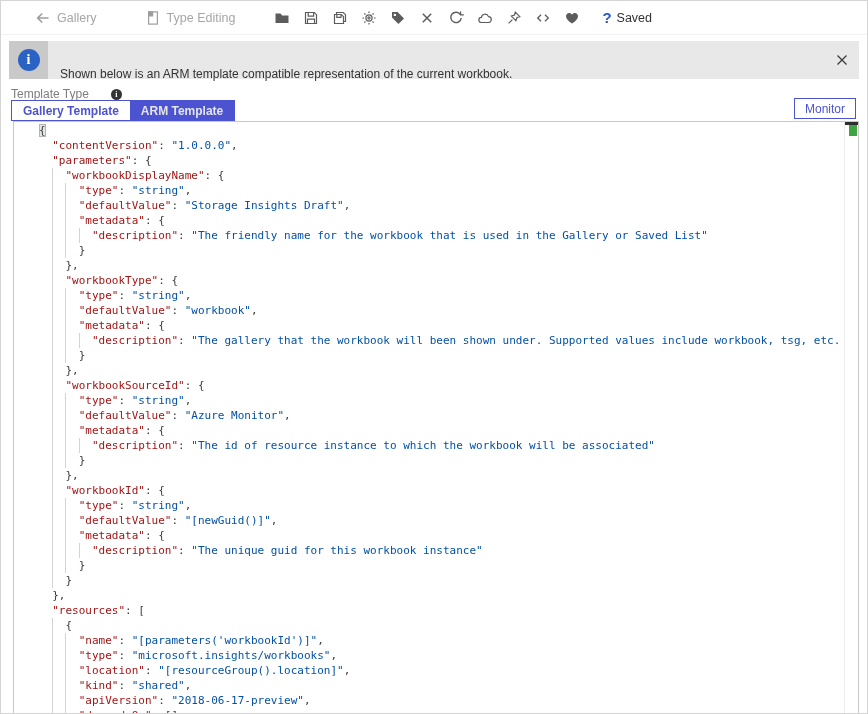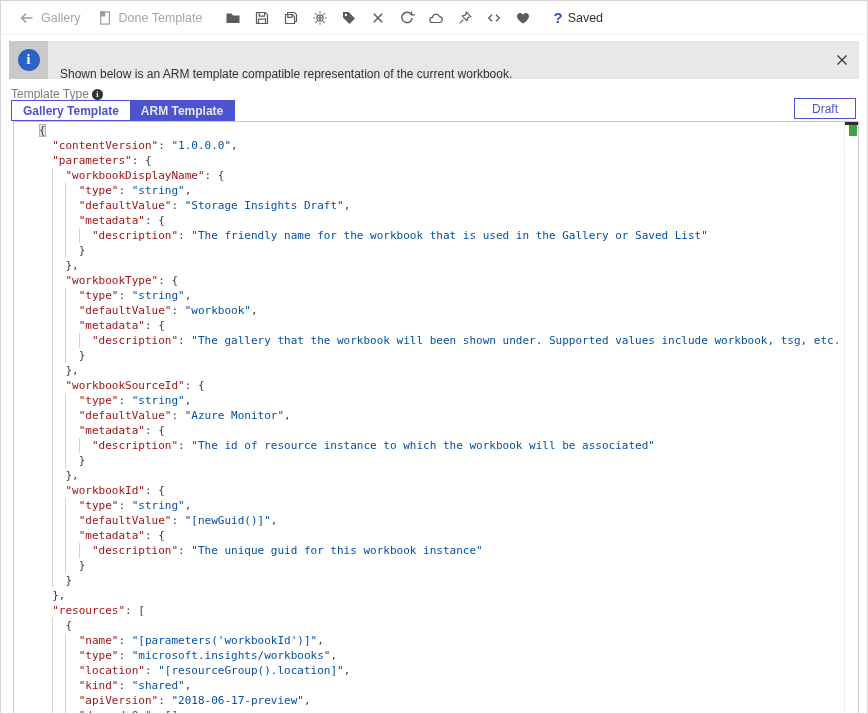--- a/index.html
+++ b/index.html
@@ -3,21 +3,21 @@
 <meta charset="utf-8">
 <style>
   html,body{margin:0;padding:0;background:#fff;}
   body{font-family:"Liberation Sans",sans-serif;font-size:12px;color:#333;}
   .page{position:relative;width:866px;height:712px;border:1px solid #d5d5d5;background:#fff;overflow:hidden;}
 
   
   .toolbar{position:absolute;top:0;left:0;right:0;height:33px;background:#fff;border-bottom:1px solid #f1f1f1;
            display:flex;align-items:center;padding-left:18px;}
   .tb-item{display:flex;align-items:center;gap:6px;background:none;border:none;cursor:pointer;
-           font-family:"Liberation Sans",sans-serif;font-size:12.5px;padding:0;margin:0;}
+           font-family:"Liberation Sans",sans-serif;font-size:12.5px;padding:0;margin:16px;}
   .tb-item.disabled{color:#a6a6a6;}
   .tb-item svg{flex:0 0 auto;}
   .tb-gap{width:16px;}
   .tb-icon{background:none;border:none;cursor:pointer;padding:0;width:29px;height:24px;
            display:flex;align-items:center;justify-content:center;color:#5c5c5c;}
   .tb-help{display:flex;align-items:center;gap:5px;background:none;border:none;cursor:pointer;
            font-family:"Liberation Sans",sans-serif;font-size:12.5px;color:#323232;margin-left:10px;}
   .tb-help .q{color:var(--help-blue,#2a56c6);font-weight:bold;font-size:15px;line-height:1;}
   .dis-icon{color:#9d9d9d;}
 
@@ -25,21 +25,21 @@
   .banner{position:absolute;left:8px;right:8px;top:40px;height:38px;background:var(--banner-bg,#e8e8e8);
           display:flex;align-items:stretch;}
   .banner-square{width:39px;background:var(--banner-square,#c9c9c9);display:flex;align-items:center;justify-content:center;}
   .info-circle{width:22px;height:22px;border-radius:50%;background:var(--info-blue,#2a63c4);color:#fff;
                font-family:"Liberation Serif",serif;font-weight:bold;font-size:14px;
                display:flex;align-items:center;justify-content:center;}
   .banner-text{flex:1;display:flex;align-items:center;padding-left:12px;color:#333;font-size:12px;margin-top:28px;}
   .banner-close{background:none;border:none;cursor:pointer;width:34px;display:flex;align-items:center;justify-content:center;color:#3a3a3a;}
 
   
-  .tt-label-row{position:absolute;left:10px;top:86px;display:flex;align-items:center;gap:3px;color:#7d7d7d;font-size:12px;}
+  .tt-label-row{position:absolute;left:10px;top:86px;display:flex;align-items:center;gap:22px;color:#7d7d7d;font-size:12px;}
   .tt-info{width:11px;height:11px;border-radius:50%;background:#333;color:#fff;font-size:8px;font-weight:bold;
            font-family:"Liberation Serif",serif;display:inline-flex;align-items:center;justify-content:center;cursor:pointer;}
   .tabs{position:absolute;left:10px;top:99px;display:flex;border:1px solid var(--accent,#4b53d1);align-items:flex-end;}
   .tab{height:19px;padding:0 11px;border:none;background:#fff;color:var(--accent,#4b53d1);
        font-family:"Liberation Sans",sans-serif;font-size:12px;font-weight:bold;cursor:pointer;}
   .tab.active{background:var(--accent,#4b53d1);color:#e5e5e5;}
   .cancel{position:absolute;right:11px;top:97px;width:62px;height:21px;background:#fff;
           border:1px solid var(--accent,#4b53d1);color:var(--accent,#4b53d1);
           font-family:"Liberation Sans",sans-serif;font-size:12px;cursor:pointer;}
 
@@ -69,21 +69,21 @@
           <path d="M13.5 8H3M7.2 3.5L2.7 8l4.5 4.5"></path>
         </svg>
       <span>Gallery</span>
     </button>
     <span class="tb-gap"></span>
     <button class="tb-item disabled">
       <svg class="dis-icon" width="16" height="16" viewBox="0 0 16 16" fill="none" stroke="currentColor" stroke-width="1.2">
           <rect x="3.6" y="1.9" width="8.8" height="12.2"></rect>
           <rect x="3.6" y="1.9" width="4" height="4" fill="currentColor"></rect>
         </svg>
-      <span>Done Template</span>
+      <span>Type Editing</span>
     </button>
     <span class="tb-gap"></span>
 
     <button class="tb-icon">
       <svg width="16" height="16" viewBox="0 0 16 16">
           <path d="M1.5 3.5h5l1.6 2h6.4v7.5H1.5z" fill="currentColor"></path>
         </svg>
     </button>
     <button class="tb-icon">
       <svg width="16" height="16" viewBox="0 0 16 16" fill="none" stroke="currentColor" stroke-width="1.2">
@@ -164,21 +164,21 @@
   </div>
 
   <div class="tt-label-row">
     <span>Template Type</span>
     <span class="tt-info">i</span>
   </div>
   <div class="tabs">
     <button class="tab">Gallery Template</button>
     <button class="tab active">ARM Template</button>
   </div>
-  <button class="cancel">Draft</button>
+  <button class="cancel">Monitor</button>
 
   <div class="editor">
     <div class="code">
         <div class="code-line"><span class="bm">{</span></div>
         <div class="code-line"><span>  </span><span class="tok-key">"contentVersion"</span><span>: </span><span class="tok-str">"1.0.0.0"</span><span>,</span></div>
         <div class="code-line"><span>  </span><span class="tok-key">"parameters"</span><span>: {</span></div>
         <div class="code-line"><span>  </span><span class="guide">  </span><span class="tok-key">"workbookDisplayName"</span><span>: {</span></div>
         <div class="code-line"><span>  </span><span class="guide">  </span><span class="guide">  </span><span class="tok-key">"type"</span><span>: </span><span class="tok-str">"string"</span><span>,</span></div>
         <div class="code-line"><span>  </span><span class="guide">  </span><span class="guide">  </span><span class="tok-key">"defaultValue"</span><span>: </span><span class="tok-str">"Storage Insights Draft"</span><span>,</span></div>
         <div class="code-line"><span>  </span><span class="guide">  </span><span class="guide">  </span><span class="tok-key">"metadata"</span><span>: {</span></div>

